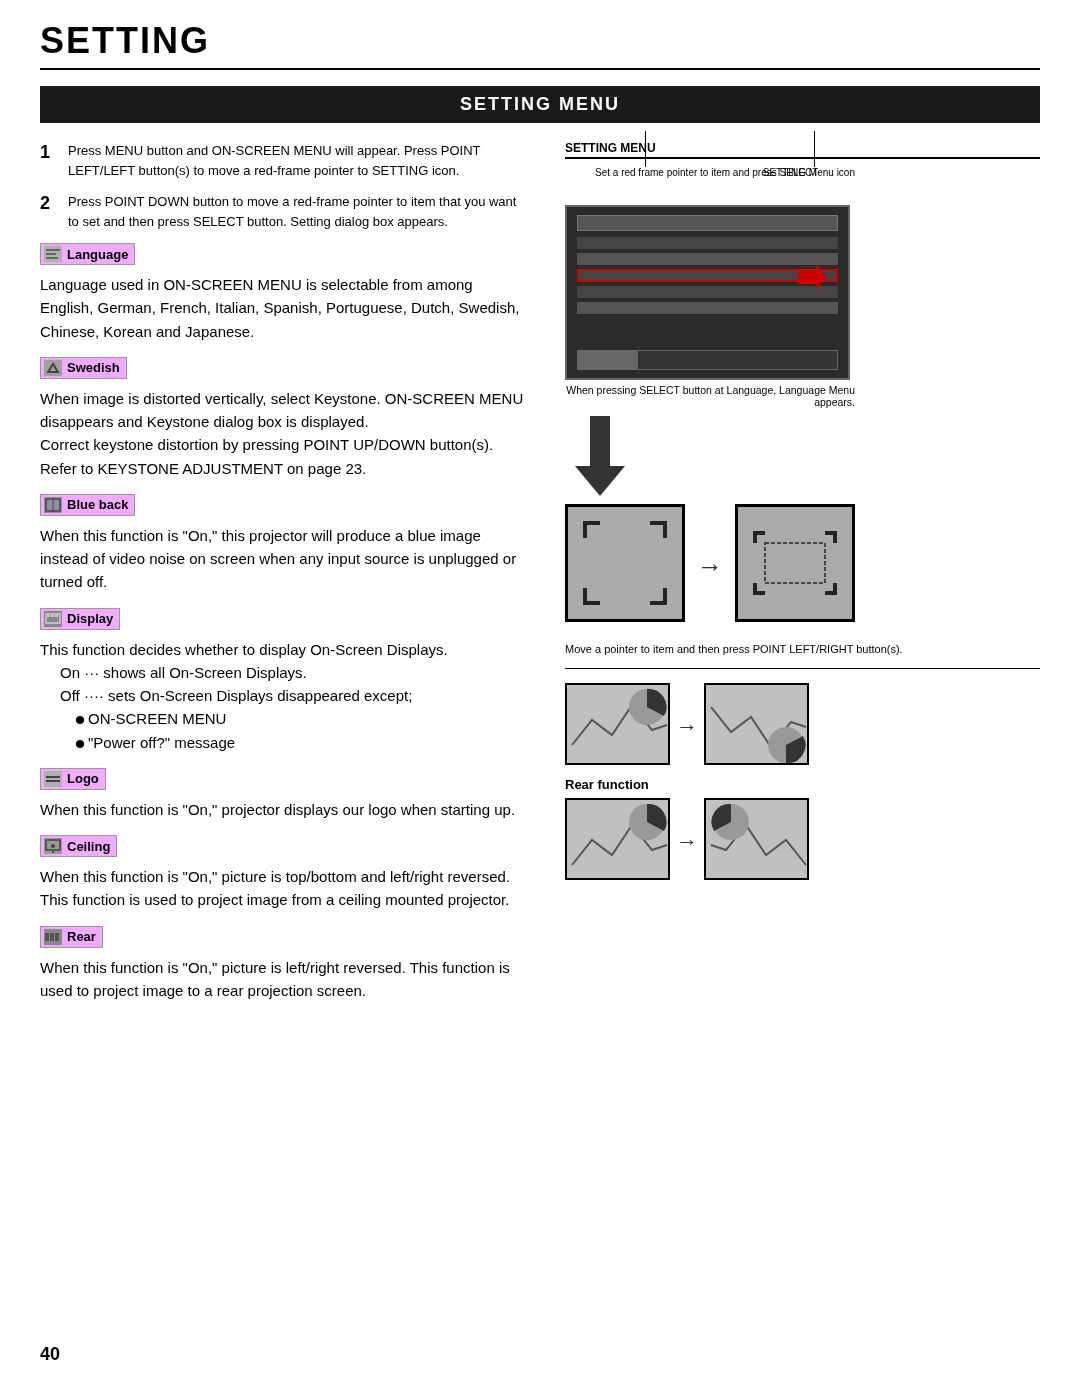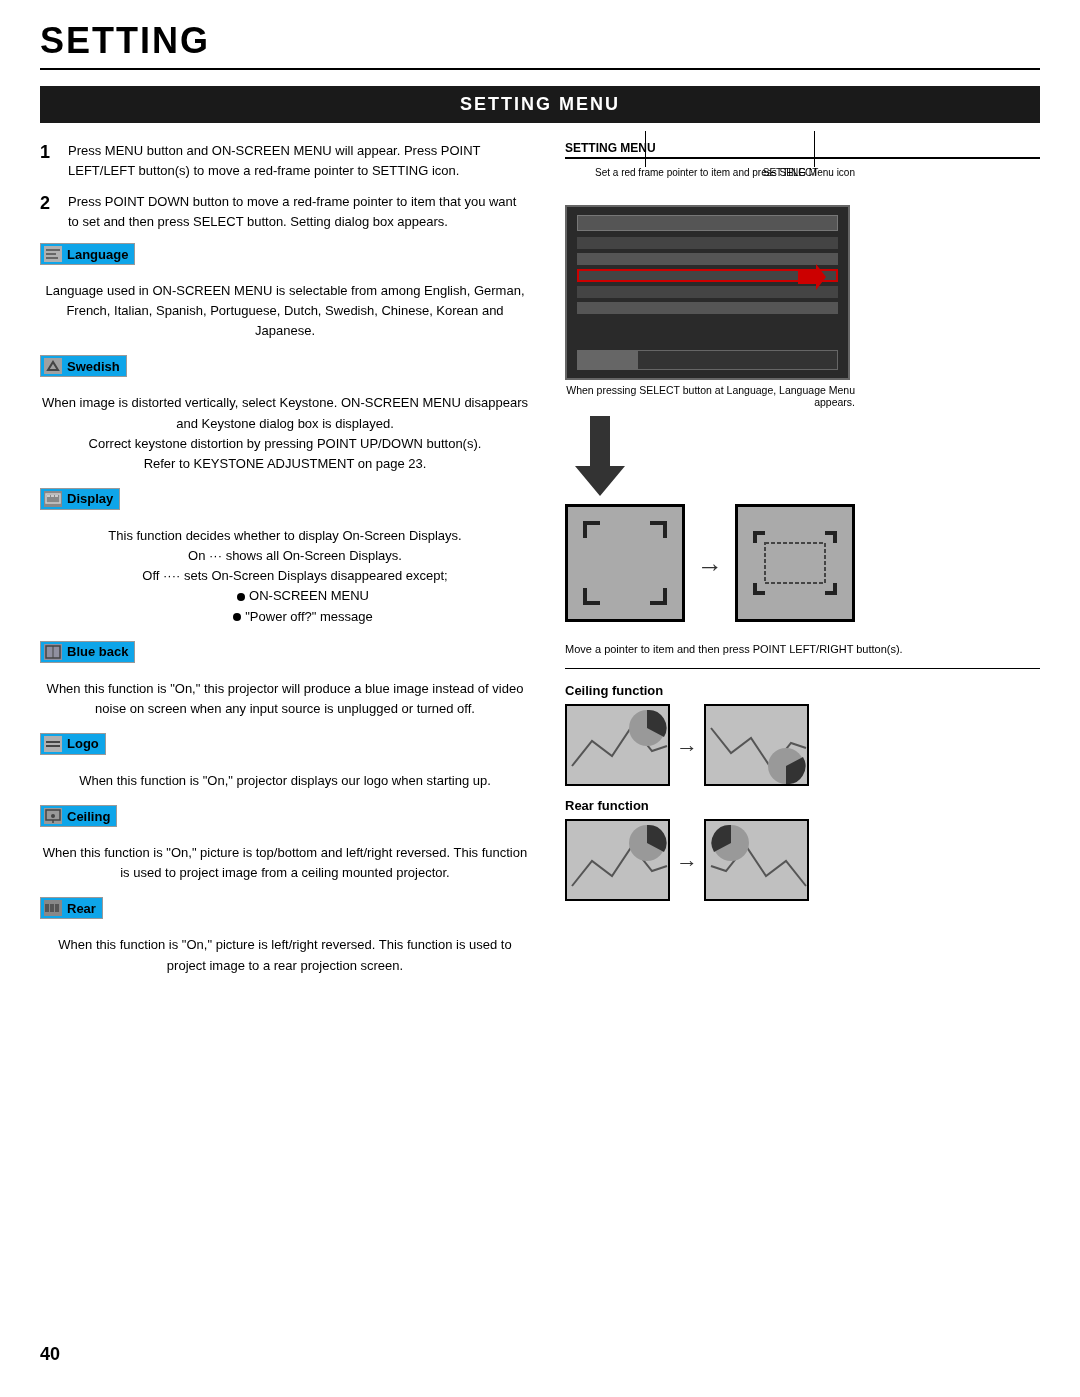--- a/index.html
+++ b/index.html
@@ -84,43 +84,42 @@
     }
 
     .item-header {
       display: flex;
       align-items: center;
       gap: 5px;
       margin-bottom: 4px;
       border: 1px solid #999;
       display: inline-flex;
       padding: 2px 6px 2px 3px;
-      background: #0ea5e9;
+      background: #f0abfc;
     }
 
     .item-icon {
       width: 18px;
       height: 16px;
       display: inline-flex;
       align-items: center;
       justify-content: center;
       font-size: 10px;
       background: #ccc;
     }
 
     .item-label {
       font-size: 13px;
       font-weight: bold;
     }
 
     .item-desc {
-      font-size: 13px;
+      font-size: 15px;
       line-height: 1.55;
-      margin-top: 12px;
-      text-align: center;
+      margin-top: 4px;
     }
 
     .item-desc .indent {
       padding-left: 20px;
       display: block;
     }
 
     .item-desc .indent2 {
       padding-left: 36px;
       display: block;
@@ -256,20 +255,34 @@
           When image is distorted vertically, select Keystone.  ON-SCREEN MENU disappears and Keystone dialog box is displayed.<br>
           Correct keystone distortion by pressing POINT UP/DOWN button(s).<br>
           Refer to KEYSTONE ADJUSTMENT on page 23.
         </div>
       </div>
 
       <div class="item-section">
         <div class="item-header">
           <span class="item-icon">
             <svg width="18" height="16" viewBox="0 0 18 16">
+              <rect x="0" y="0" width="18" height="16" fill="#9090a0"></rect>
+              <rect x="2" y="2" width="14" height="12" fill="none" stroke="#444" stroke-width="1.5"></rect>
+              <line x1="9" y1="2" x2="9" y2="14" stroke="#444" stroke-width="1"></line>
+            </svg>
+          </span>
+          <span class="item-label">Blue back</span>
+        </div>
+        <div class="item-desc">When this function is "On," this projector will produce a blue image instead of video noise on screen when any input source is unplugged or turned off.</div>
+      </div>
+
+      <div class="item-section">
+        <div class="item-header">
+          <span class="item-icon">
+            <svg width="18" height="16" viewBox="0 0 18 16">
               <rect x="0" y="0" width="18" height="16" fill="#888"></rect>
               <rect x="2" y="3" width="14" height="9" fill="none" stroke="#ccc" stroke-width="1.5"></rect>
               <rect x="3" y="4" width="3" height="2" fill="#ccc"></rect>
               <rect x="7" y="4" width="3" height="2" fill="#ccc"></rect>
               <rect x="11" y="4" width="3" height="2" fill="#ccc"></rect>
             </svg>
           </span>
           <span class="item-label">Display</span>
         </div>
         <div class="item-desc">
@@ -278,34 +291,20 @@
           <span class="indent">Off ····  sets On-Screen Displays disappeared except;</span>
           <span class="indent2"><span class="bullet"></span>ON-SCREEN MENU</span>
           <span class="indent2"><span class="bullet"></span>"Power off?" message</span>
         </div>
       </div>
 
       <div class="item-section">
         <div class="item-header">
           <span class="item-icon">
             <svg width="18" height="16" viewBox="0 0 18 16">
-              <rect x="0" y="0" width="18" height="16" fill="#9090a0"></rect>
-              <rect x="2" y="2" width="14" height="12" fill="none" stroke="#444" stroke-width="1.5"></rect>
-              <line x1="9" y1="2" x2="9" y2="14" stroke="#444" stroke-width="1"></line>
-            </svg>
-          </span>
-          <span class="item-label">Blue back</span>
-        </div>
-        <div class="item-desc">When this function is "On," this projector will produce a blue image instead of video noise on screen when any input source is unplugged or turned off.</div>
-      </div>
-
-      <div class="item-section">
-        <div class="item-header">
-          <span class="item-icon">
-            <svg width="18" height="16" viewBox="0 0 18 16">
               <rect x="0" y="0" width="18" height="16" fill="#b0b0b0"></rect>
               <rect x="2" y="5" width="14" height="2" fill="#444"></rect>
               <rect x="2" y="9" width="14" height="2" fill="#444"></rect>
             </svg>
           </span>
           <span class="item-label">Logo</span>
         </div>
         <div class="item-desc">When this function is "On," projector displays our logo when starting up.</div>
       </div>
 
@@ -421,21 +420,20 @@
         </div>
       </div>
 
       <div class="diagram-caption">
         <span>Move a pointer to item and then press POINT LEFT/RIGHT button(s).</span>
       </div>
 
       <hr class="thin">
 
       <div class="func-section">
-        <div class="func-label">Ceiling function</div>
         <div class="func-pair">
 
           <div class="mini-func-box">
             <svg width="105" height="82" viewBox="0 0 105 82">
 
               <polyline points="5,60 25,35 45,50 65,20 85,45 100,40" fill="none" stroke="#555" stroke-width="2"></polyline>
 
               <circle cx="80" cy="22" r="18" fill="#999"></circle>
               <path d="M80,22 L80,4 A18,18 0 0,1 97,31 Z" fill="#333"></path>
             </svg>

